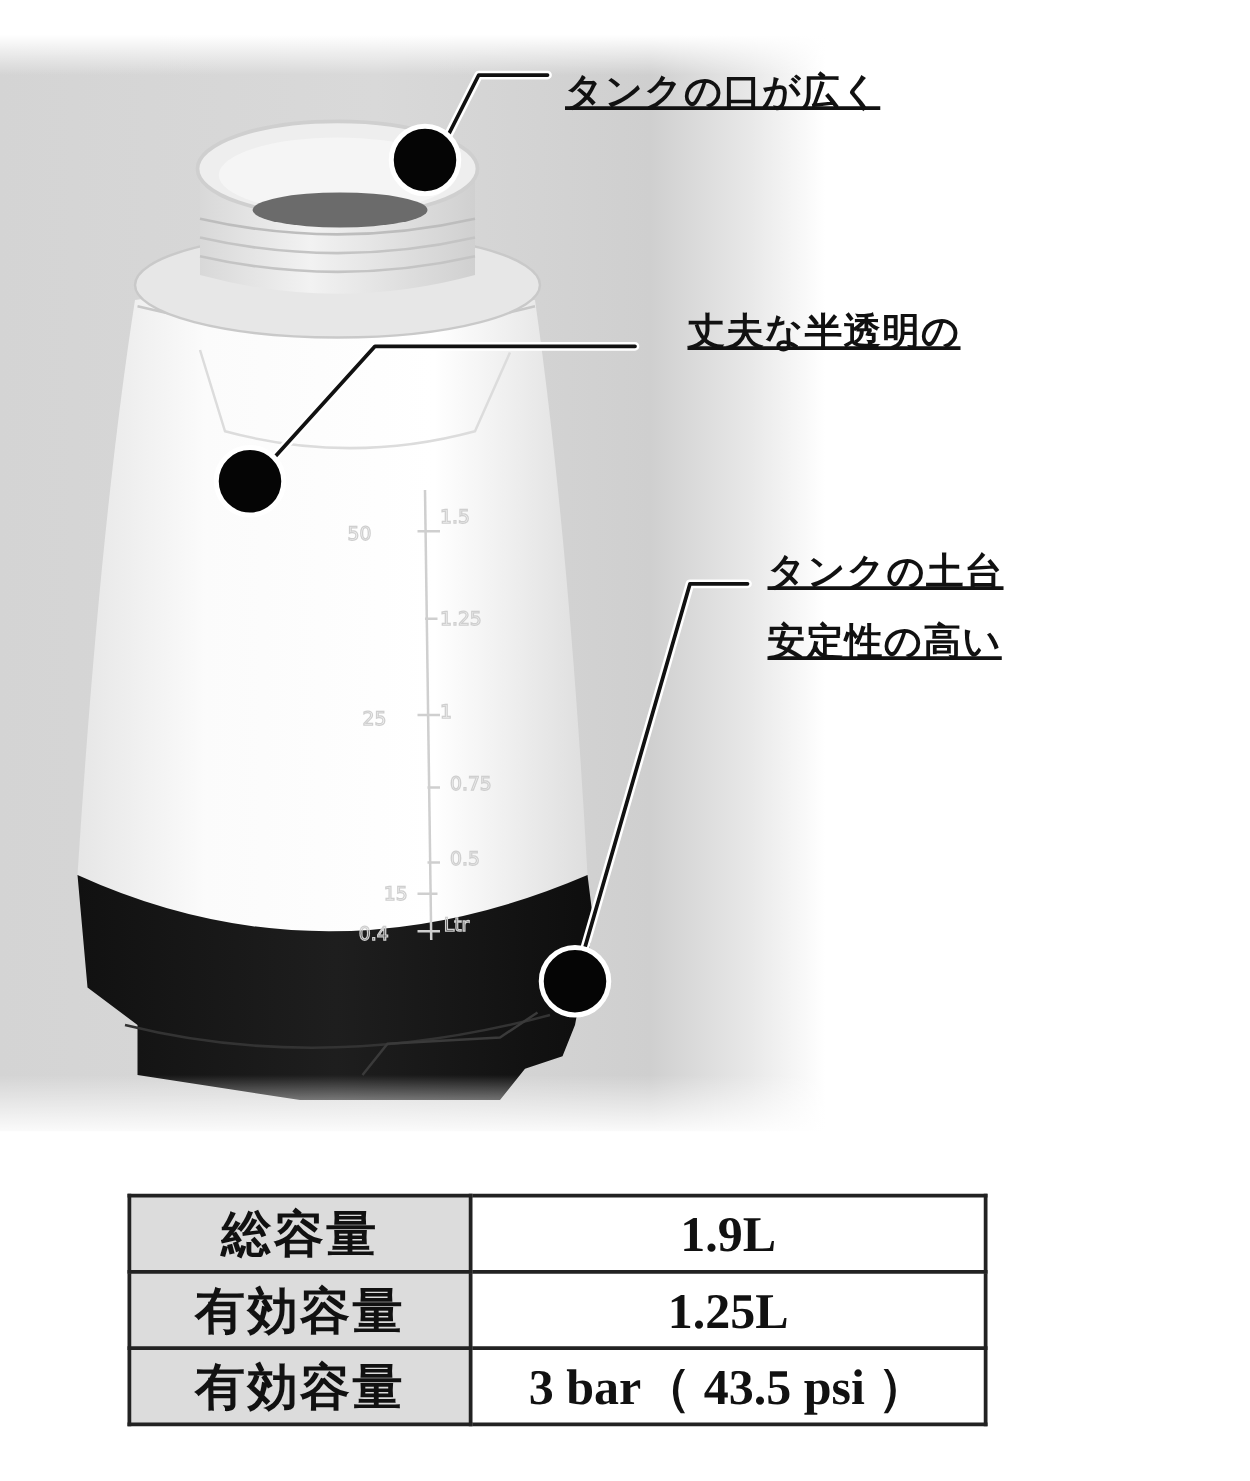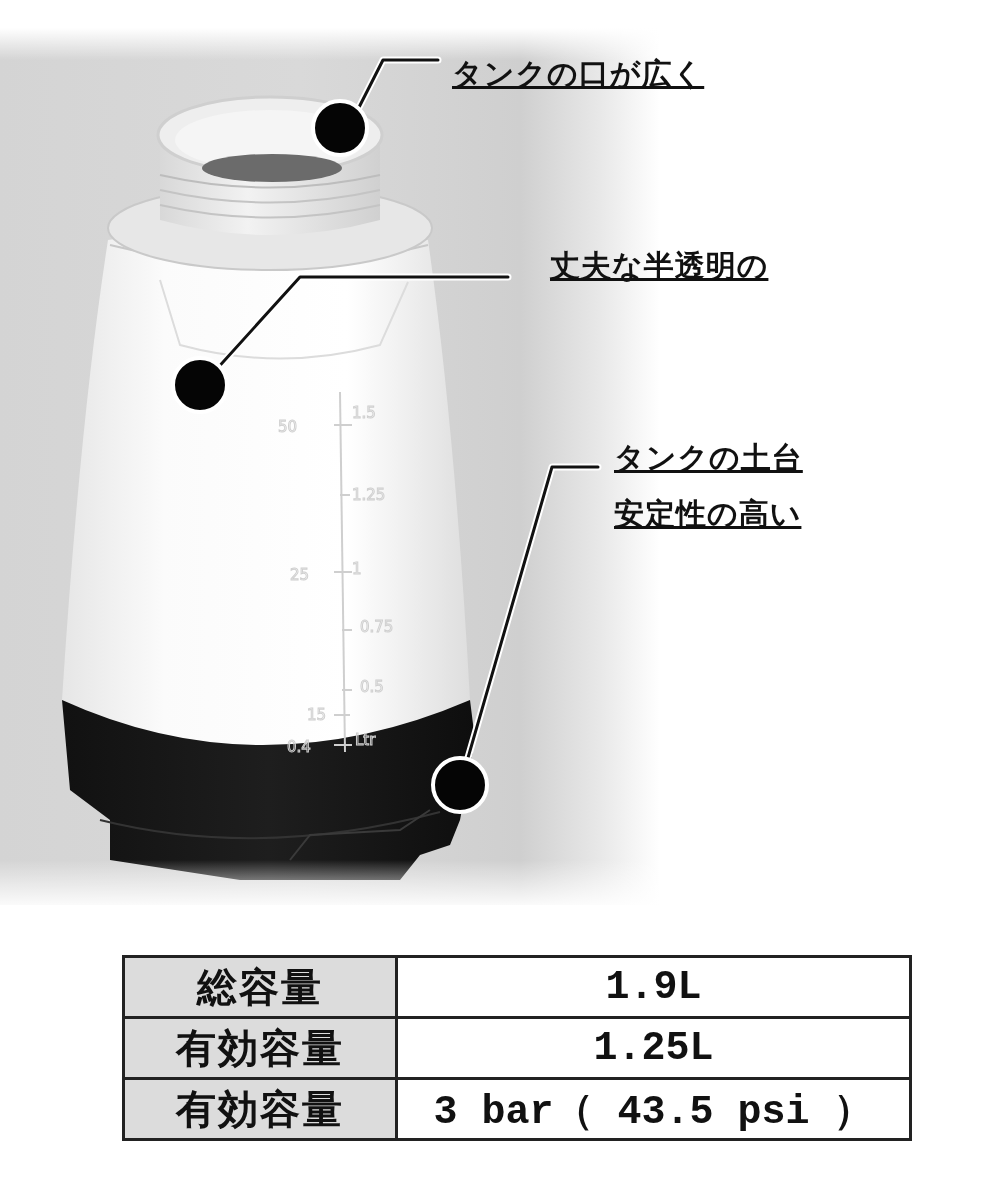--- a/index.html
+++ b/index.html
@@ -20,33 +20,33 @@
   }
   .product { position: absolute; left: 0; top: 0; width: 1000px; height: 905px; }
   .callout-text {
     position: absolute; color: #111; font-weight: bold;
     font-size: 30px; line-height: 56px; letter-spacing: 1px;
     white-space: nowrap;
     text-decoration: underline;
   }
   .callout-text .line { display: block; }
   .spec-table {
-    position: absolute; left: 122px; top: 955px; width: 790px;
+    position: absolute; left: 102px; top: 955px; width: 688px;
     border-collapse: collapse; border: 3px solid #222;
   }
   .spec-table td {
     border: 3px solid #222; height: 58px; padding: 0;
     font-weight: bold; color: #111; text-align: center;
   }
   .spec-table td.label {
     width: 270px; background: #dcdcdc; font-size: 40px; letter-spacing: 2px;
   }
   .spec-table td.value {
     background: #ffffff; font-size: 40px;
-    font-family: Liberation Mono, monospace;
+    font-family: Liberation Serif, serif;
   }
 </style>
 </head>
 <body>
 
 <div class="hero"></div>
 
 <svg class="product" viewBox="0 0 1000 905" xmlns="http://www.w3.org/2000/svg">
   <defs>
     <linearGradient id="bodyGrad" x1="0" x2="1" y1="0" y2="0">

